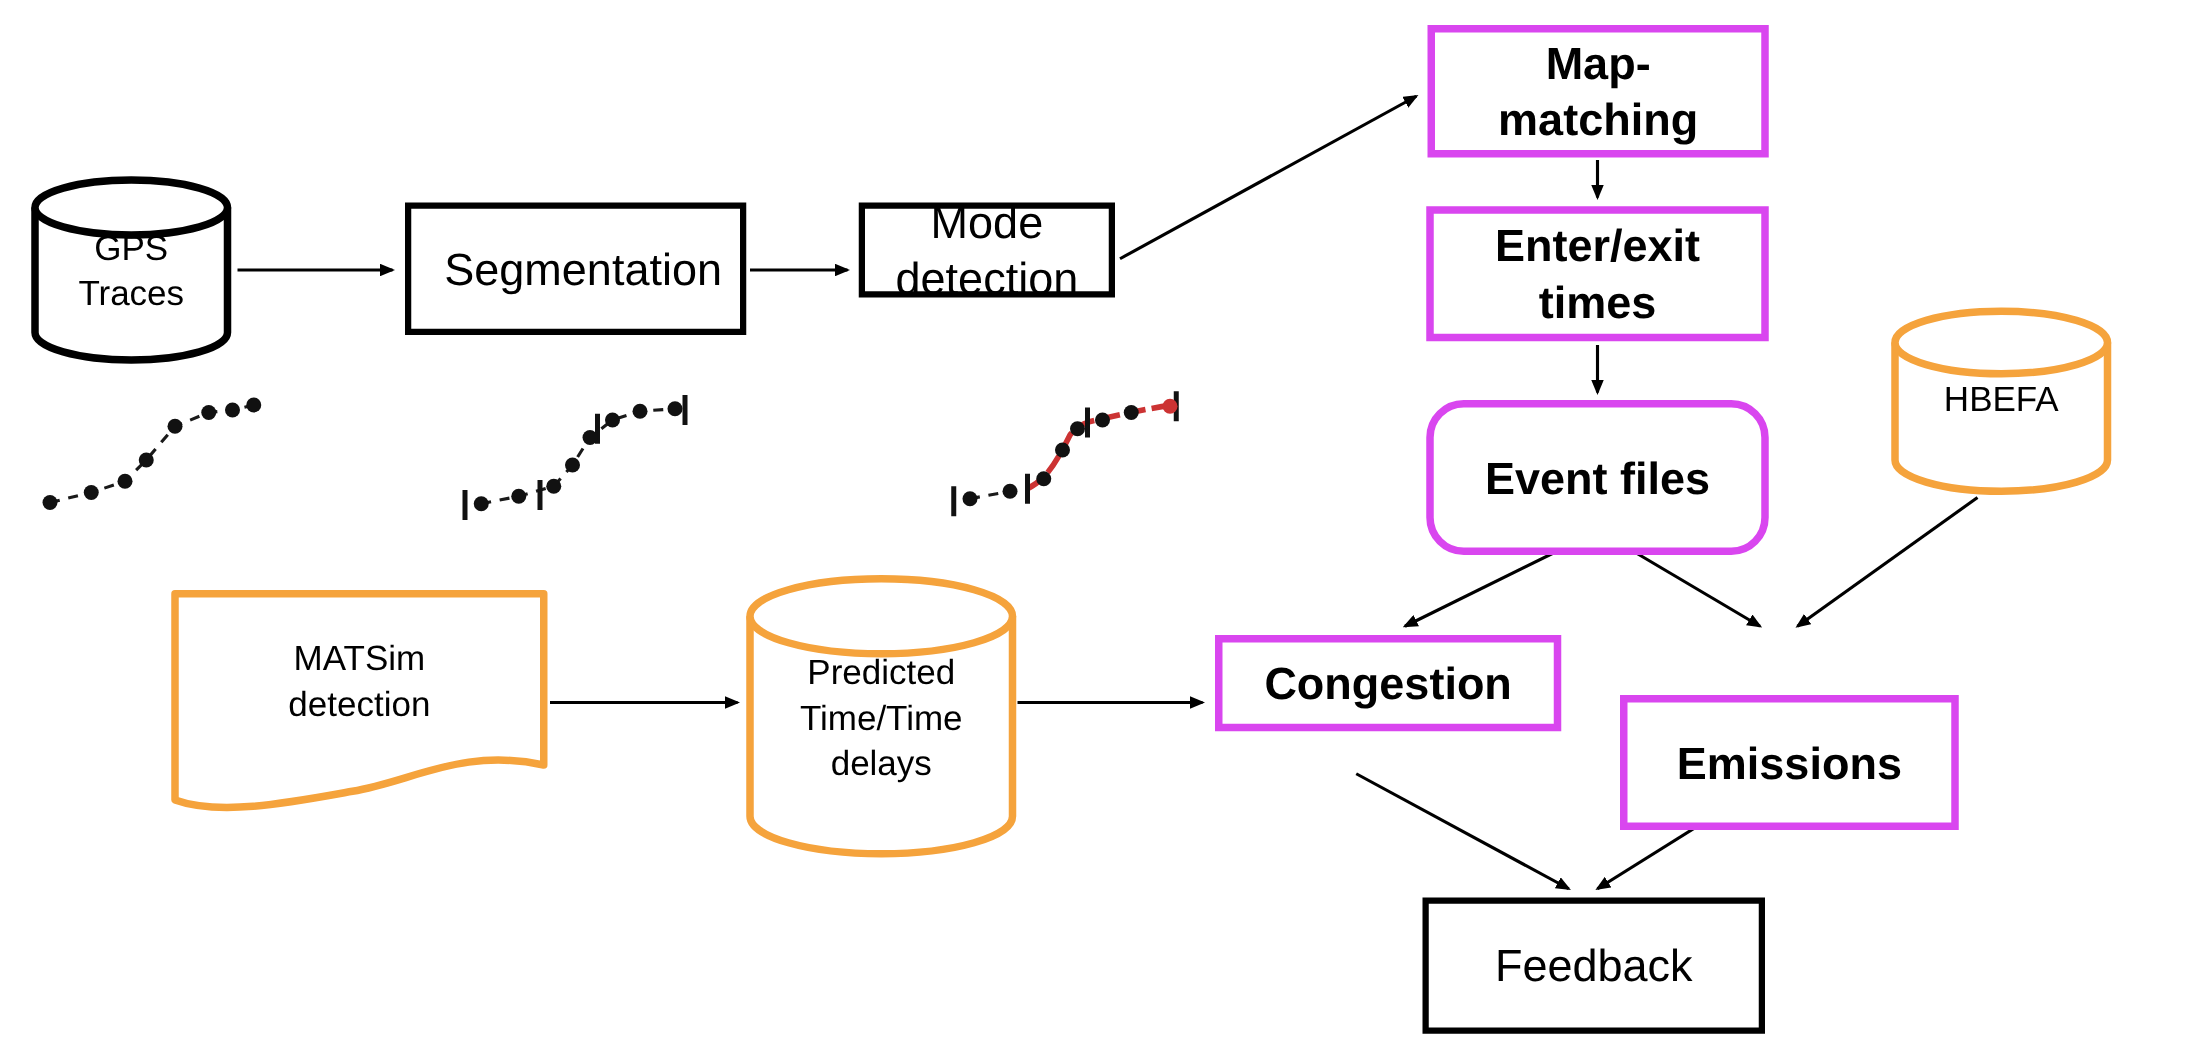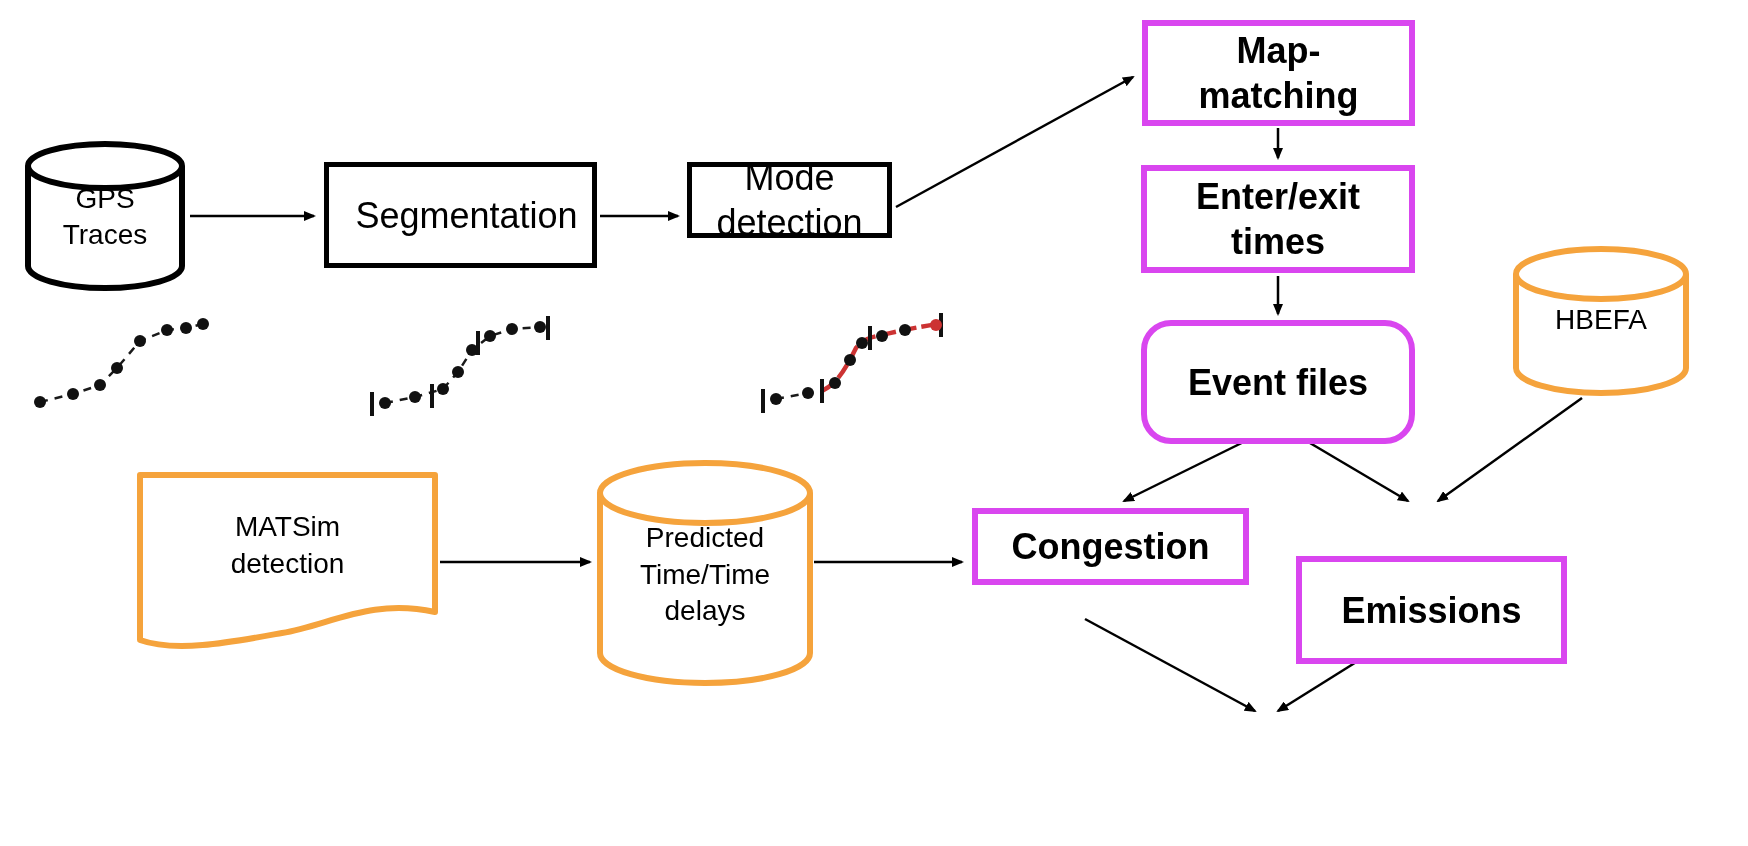--- a/index.html
+++ b/index.html
@@ -178,14 +178,17 @@
   </div>
 
   <div class="node orange-box" style="left:972px;top:508px;width:277px;height:77px;">
     <span>Congestion</span>
   </div>
 
   <div class="node orange-box" style="left:1296px;top:508px;width:271px;height:108px;margin-top:48px;">
     <span>Emissions</span>
   </div>
 
+  <div class="node black-box" style="left:1138px;top:718px;width:274px;height:109px;">
+    <span>Feedback</span>
+  </div>
 
 </div>
 
 </body></html>

